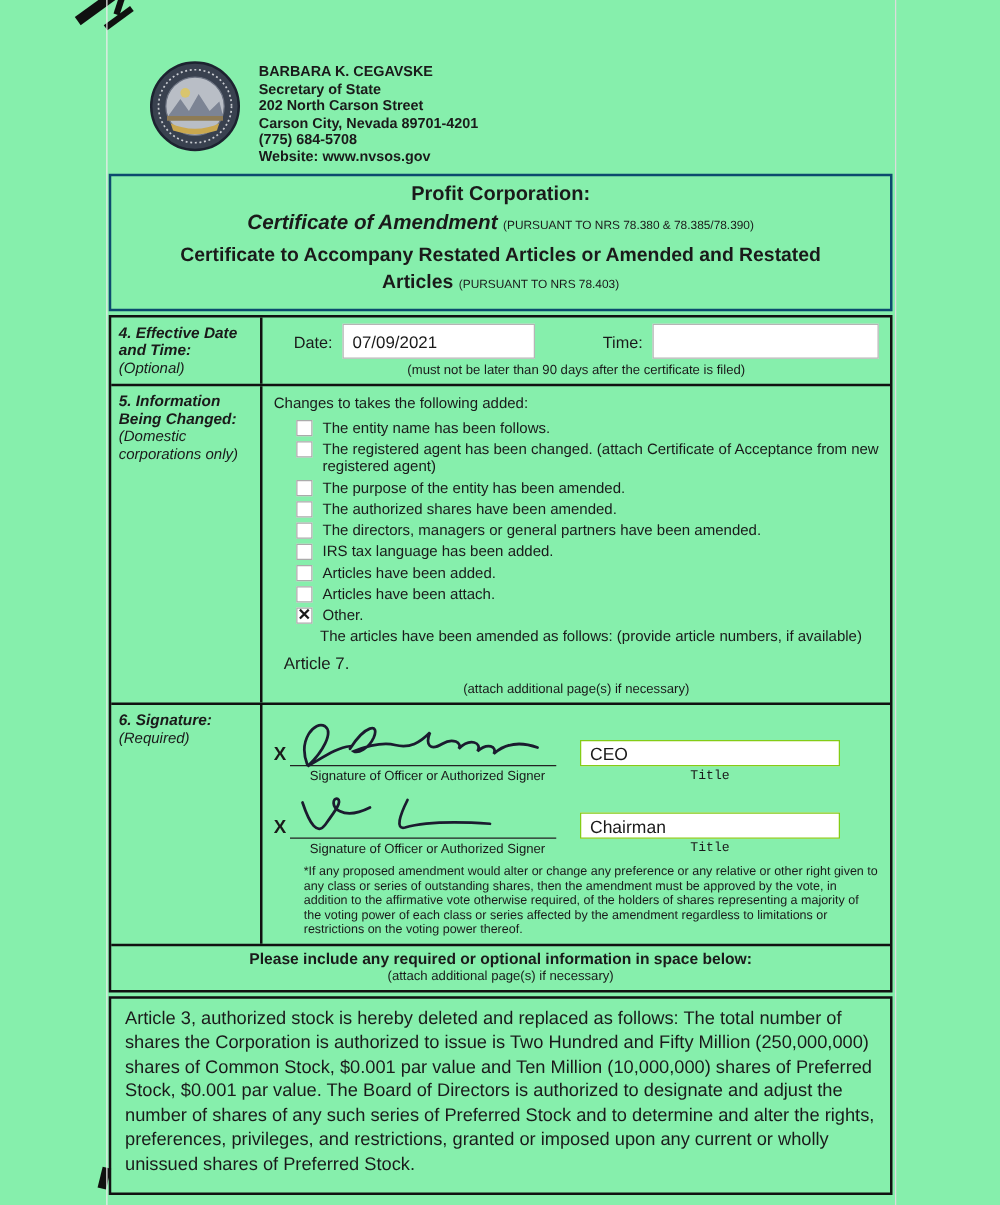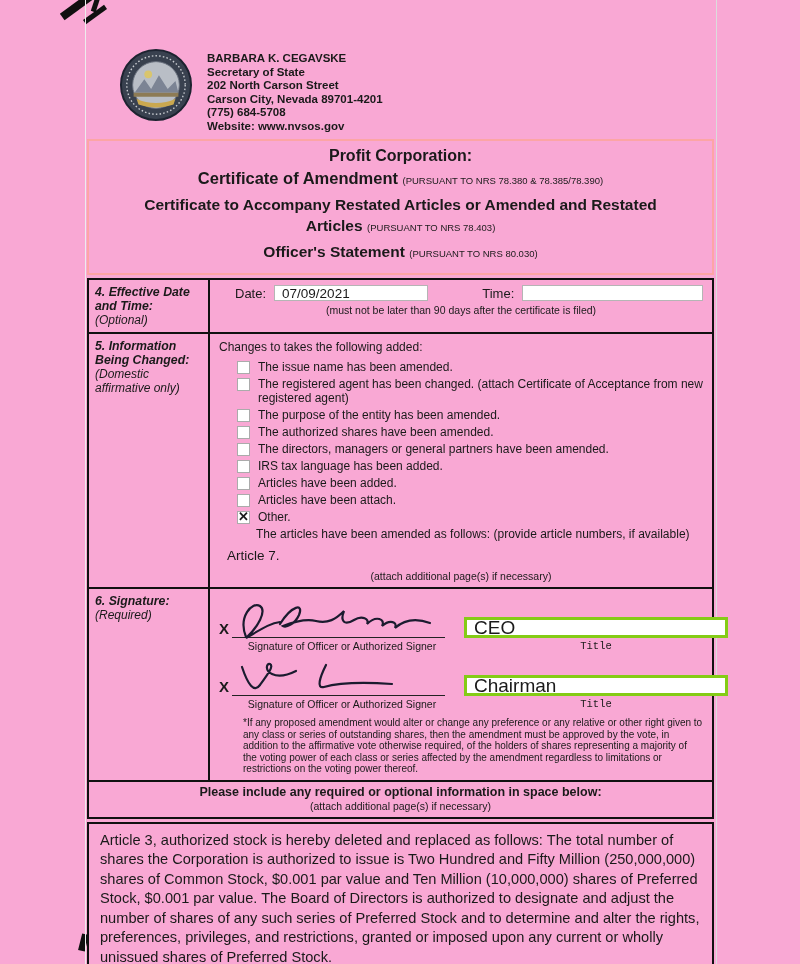--- a/index.html
+++ b/index.html
@@ -1,51 +1,51 @@
 <!DOCTYPE html>
 <html><head>
 <meta charset="utf-8">
 <style>
   html,body{margin:0;padding:0;background:#ffffff;}
-  .page{position:relative;width:800px;height:964px;background:#f9a8d4;overflow:hidden;
+  .page{position:relative;width:800px;height:964px;background:#86efac;overflow:hidden;
         font-family:"Liberation Sans", sans-serif;color:#1a1a1a;}
   .content{position:absolute;left:87px;top:48px;width:627px;}
 
   
   .art{position:absolute;background:#101010;}
   .edge-right{position:absolute;top:0;left:716px;width:1px;height:964px;background:#dcdcdc;}
   .edge-left{position:absolute;top:0;left:85px;width:1px;height:964px;background:#ececec;}
 
   
   .letterhead{display:flex;align-items:flex-start;gap:14px;padding-left:32px;margin-bottom:6px;}
   .seal{width:74px;height:74px;flex:none;}
   .lh-text{font-weight:bold;font-size:11.5px;line-height:13.5px;padding-top:4px;}
 
   
-  .title-box{border:2px solid #fca5a5;text-align:center;padding:6px 6px 9px;margin-top:4px;box-sizing:border-box;}
+  .title-box{border:2px solid #0c4a6e;text-align:center;padding:6px 6px 9px;margin-top:4px;box-sizing:border-box;}
   .t1{font-size:16px;font-weight:bold;margin-bottom:3px;}
-  .t-main{font-size:16.5px;font-weight:bold;}
+  .t-main{font-size:16.5px;font-weight:bold;font-style:italic;}
   .t-main-sm{font-size:15.5px;font-weight:bold;}
   .t-sub{font-size:9.5px;font-weight:normal;}
   .t-row{margin-top:3px;line-height:21px;}
   .t3{padding:0 26px;}
 
   
   .form-table{border:2px solid #111;margin-top:3px;box-sizing:border-box;}
   .row{display:flex;}
   .row.bb{border-bottom:2px solid #111;}
   .cell-left{width:121px;flex:none;border-right:2px solid #111;padding:5px 6px;box-sizing:border-box;
              font-size:12px;line-height:14px;font-style:italic;}
   .cell-left .bold{font-weight:bold;font-size:12.3px;}
   .cell-left .blk{display:block;}
   .cell-right{flex:1;padding:5px 9px;box-sizing:border-box;min-width:0;}
 
   
   .dt-row{display:flex;align-items:center;gap:8px;padding-left:16px;font-size:13px;}
-  .inp{border:1px solid #b5b5b5;height:16px;display:flex;align-items:center;
+  .inp{border:1px solid #b5b5b5;height:28px;display:flex;align-items:center;
        padding:0 7px;font-size:13.5px;box-sizing:border-box;background:#fff;}
   .inp.date{width:172px;}
   .inp.time{width:202px;}
   .small-note{text-align:center;font-size:10.5px;margin-top:3px;}
 
   
   .intro{font-size:12px;margin:1px 0 6px;}
   .cb-row{display:flex;gap:8px;margin:3px 0 3px 18px;font-size:12px;line-height:14px;}
   .cb{width:11px;height:11px;flex:none;border:1px solid #ababab;margin-top:1px;
       font-size:13px;font-weight:bold;line-height:10px;text-align:center;overflow:visible;background:#fff;}
@@ -56,21 +56,21 @@
 
   
   .sig-row{display:flex;gap:14px;margin-top:7px;align-items:flex-end;}
   .sig-col{display:flex;flex-direction:column;}
   .sig-top{display:flex;align-items:flex-end;}
   .x-mark{font-weight:bold;font-size:15px;padding:0 3px 1px 0;}
   .sig-line{position:relative;width:213px;height:36px;border-bottom:1.6px solid #222;}
   .sig-line svg{position:absolute;left:2px;bottom:-6px;}
   .cap-sig{font-size:10.5px;text-align:center;width:216px;margin-left:15px;margin-top:2px;}
   .title-col{display:flex;flex-direction:column;}
-  .title-inp{width:264px;height:21px;border:3px solid #84cc16;font-size:19px;display:flex;
+  .title-inp{width:208px;height:21px;border:1px solid #84cc16;font-size:14px;display:flex;
              align-items:center;padding:0 7px;box-sizing:border-box;background:#fff;}
   .cap-title{font-size:10.5px;text-align:center;margin-top:2px;font-family:Liberation Mono, monospace;}
   .footnote{font-size:10px;line-height:11.6px;margin-top:7px;margin-left:24px;}
 
   
   .include-bar{border-top:2px solid #111;text-align:center;padding:3px 4px 5px;}
   .inc1{font-weight:bold;font-size:12.5px;}
   .inc2{font-size:10.5px;margin-top:1px;}
 
   
@@ -116,24 +116,20 @@
     <div class="title-box">
       <div class="t1">Profit Corporation:</div>
       <div class="t-row">
         <span class="t-main">Certificate of Amendment</span>
         <span class="t-sub">(PURSUANT TO NRS 78.380 &amp; 78.385/78.390)</span>
       </div>
       <div class="t-row t3">
         <span class="t-main-sm">Certificate to Accompany Restated Articles or Amended and Restated Articles</span>
         <span class="t-sub">(PURSUANT TO NRS 78.403)</span>
       </div>
-      <div class="t-row">
-        <span class="t-main-sm">Officer's Statement</span>
-        <span class="t-sub">(PURSUANT TO NRS 80.030)</span>
-      </div>
     </div>
 
     <div class="form-table">
 
       <div class="row bb">
         <div class="cell-left">
           <span class="bold">4. Effective Date and Time:</span>
           <span>(Optional)</span>
         </div>
         <div class="cell-right">
@@ -143,28 +139,28 @@
             <span style="margin-left:46px;">Time:</span>
             <span class="inp time"></span>
           </div>
           <div class="small-note">(must not be later than 90 days after the certificate is filed)</div>
         </div>
       </div>
 
       <div class="row bb">
         <div class="cell-left">
           <span class="bold">5. Information Being Changed:</span>
-          <span>(Domestic affirmative only)</span>
+          <span>(Domestic corporations only)</span>
         </div>
         <div class="cell-right">
           <div class="intro">Changes to takes the following added:</div>
 
           <div class="cb-row">
             <span class="cb"></span>
-            <span class="cb-label">The issue name has been amended.</span>
+            <span class="cb-label">The entity name has been follows.</span>
           </div>
           <div class="cb-row">
             <span class="cb"></span>
             <span class="cb-label">The registered agent has been changed. (attach Certificate of Acceptance from new registered agent)</span>
           </div>
           <div class="cb-row">
             <span class="cb"></span>
             <span class="cb-label">The purpose of the entity has been amended.</span>
           </div>
           <div class="cb-row">

